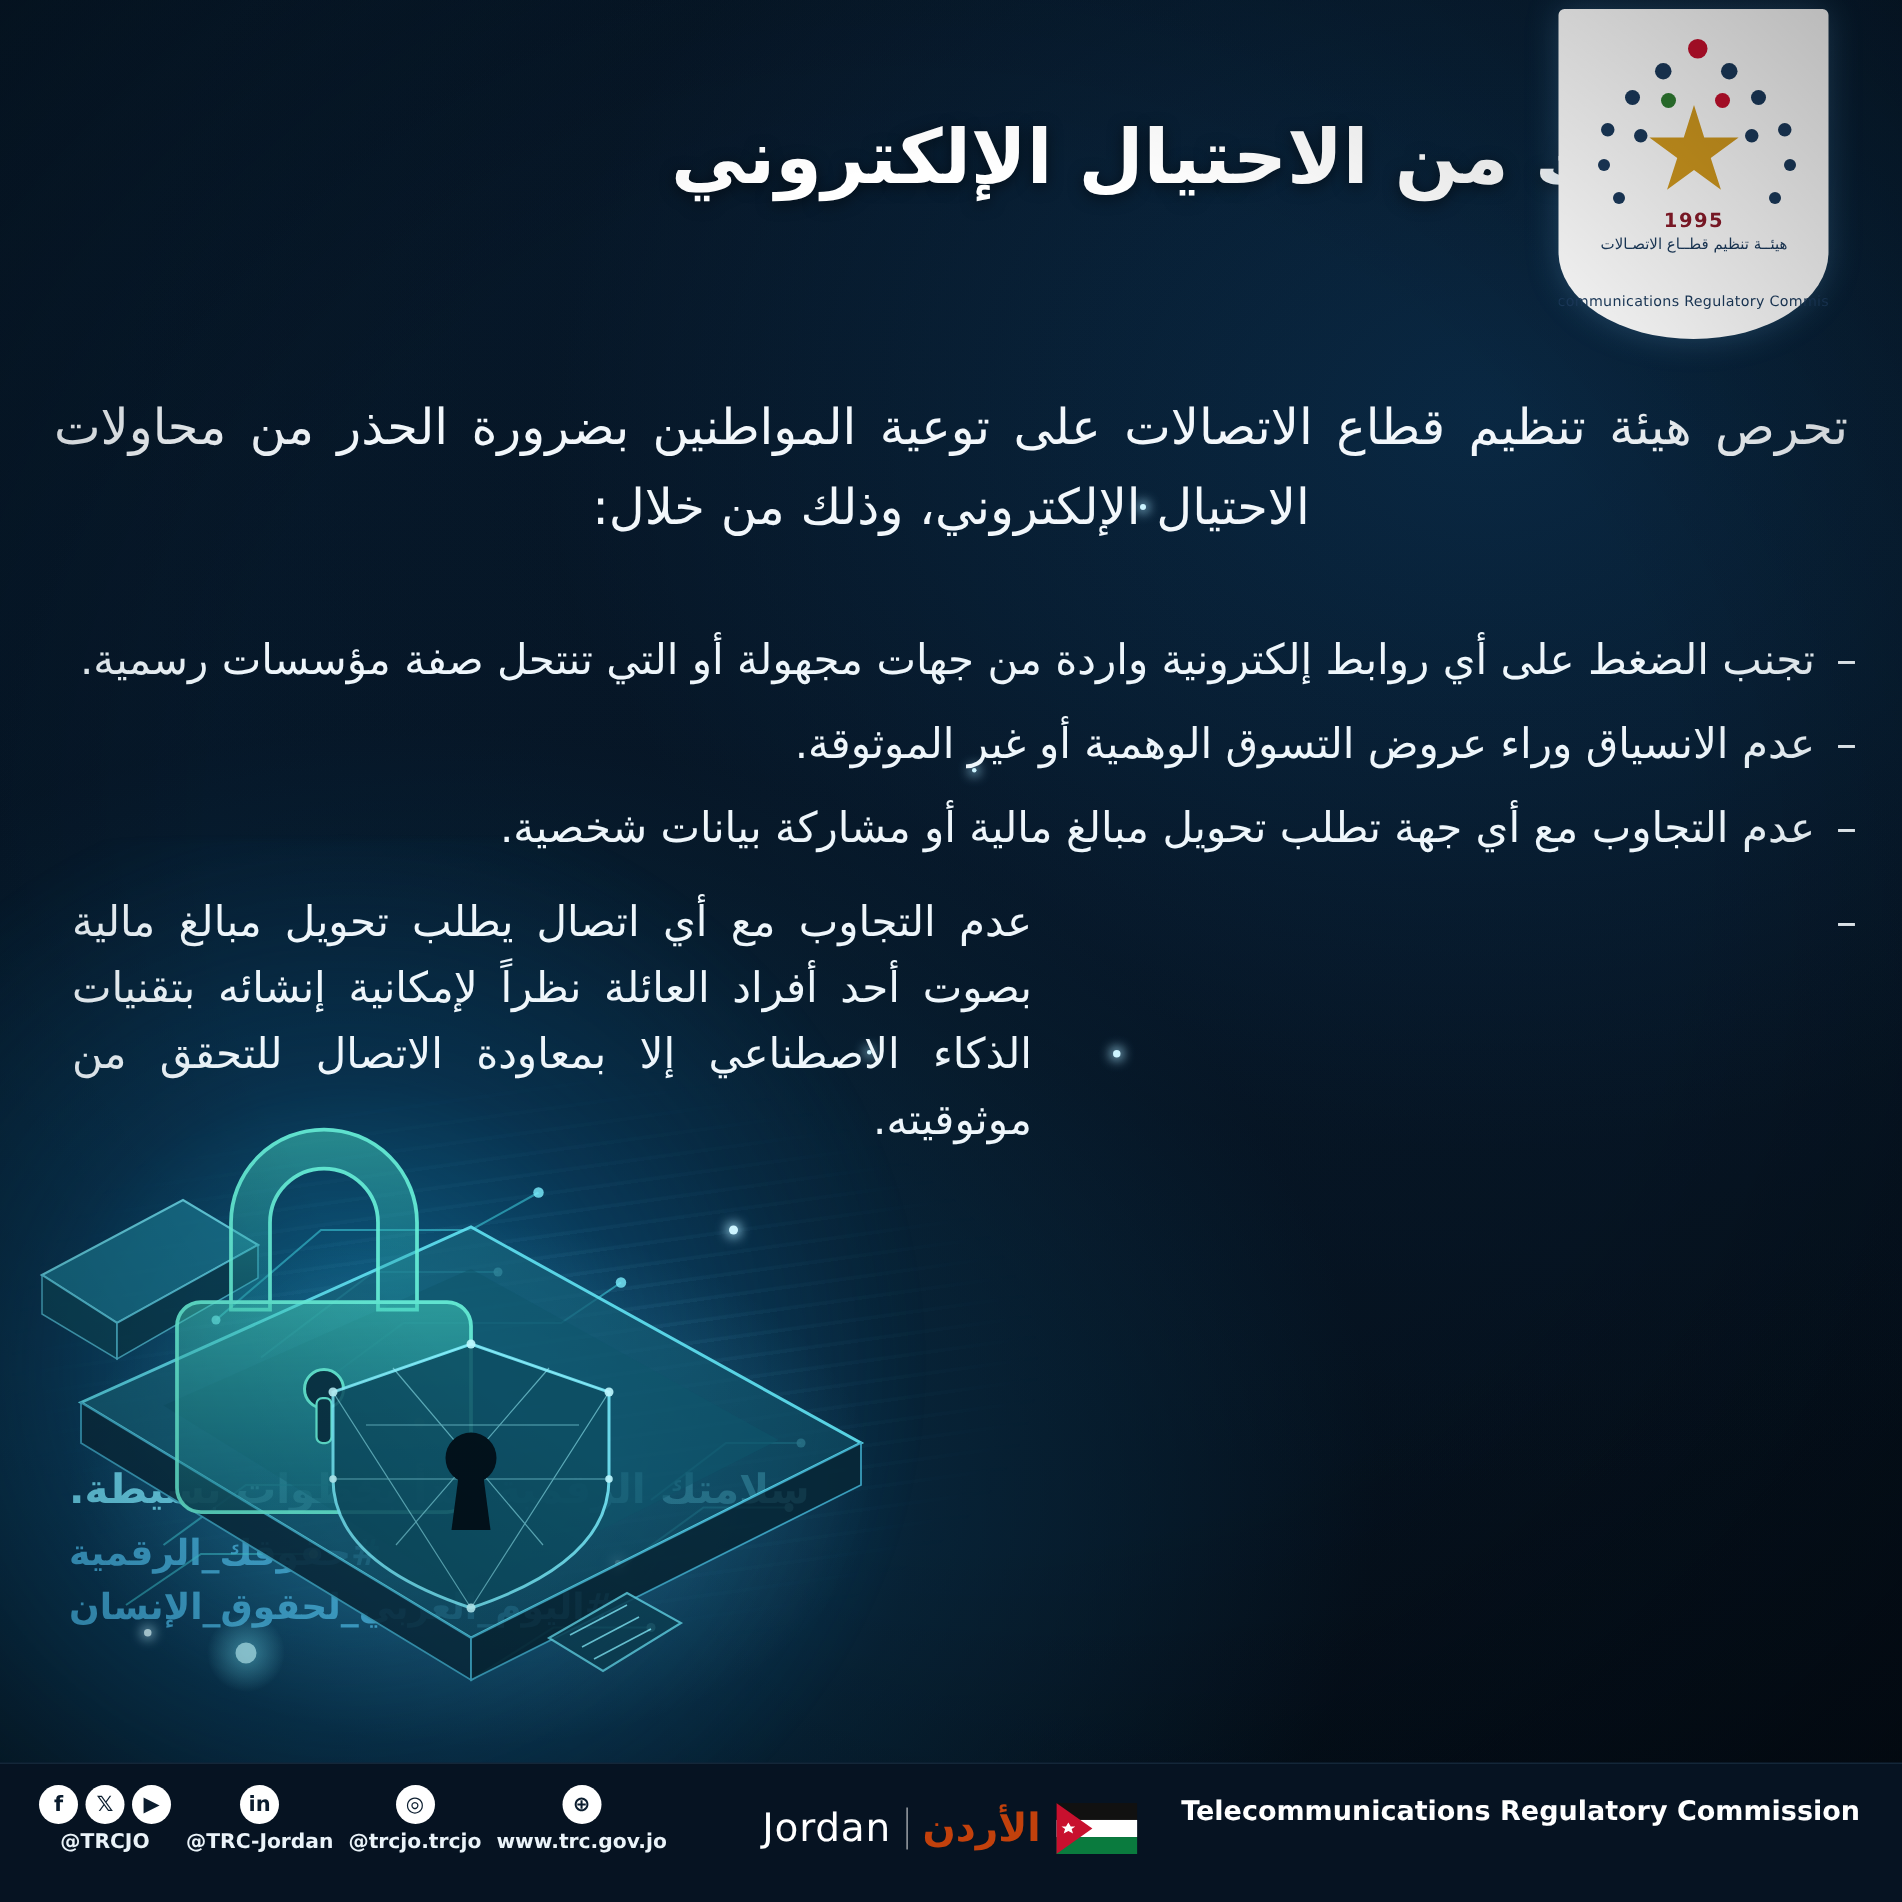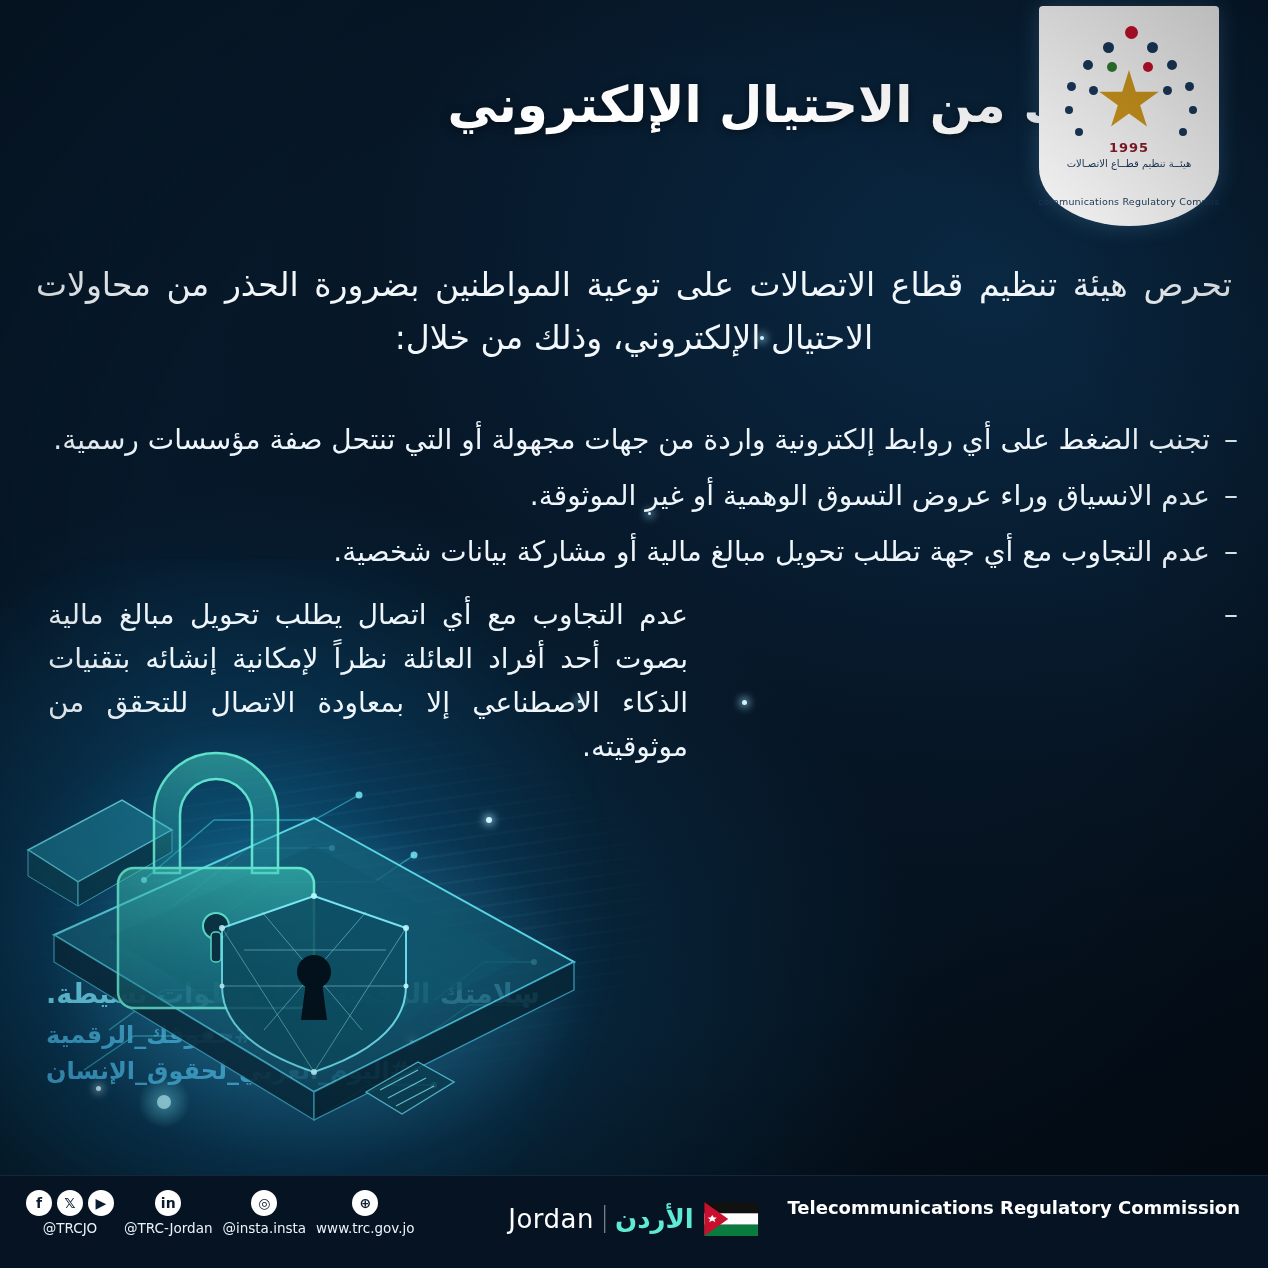--- a/index.html
+++ b/index.html
@@ -265,21 +265,21 @@
     align-items: center;
     justify-content: center;
     font-size: 14px;
     font-weight: bold;
     line-height: 1;
   }
   .soc-label {
     font-size: 13.5px;
     color: #eaf3f9;
     white-space: nowrap;
-    font-weight: normal;
+    font-weight: bold;
     direction: ltr;
   }
   .jordan-mark {
     position: absolute;
     left: 50%;
     transform: translateX(-50%);
     top: 26px;
     display: flex;
     align-items: center;
     gap: 10px;
@@ -290,21 +290,21 @@
     color: #ffffff;
     letter-spacing: 0.5px;
   }
   .jordan-sep {
     width: 1px;
     height: 28px;
     background: rgba(255,255,255,0.6);
   }
   .jordan-ar {
     font-size: 26px;
-    color: #5eead4;
+    color: #c2410c;
     font-weight: bold;
   }
   .flag {
     width: 54px;
     height: 34px;
     position: relative;
     margin-right: 2px;
   }
   .trc-foot {
     position: absolute;
@@ -526,21 +526,21 @@
         <div class="soc-icons">
           <span class="sicon">in</span>
         </div>
         <span class="soc-label">@TRC-Jordan</span>
       </div>
 
       <div class="soc-group">
         <div class="soc-icons">
           <span class="sicon">◎</span>
         </div>
-        <span class="soc-label">@insta.insta</span>
+        <span class="soc-label">@trcjo.trcjo</span>
       </div>
 
       <div class="soc-group">
         <div class="soc-icons">
           <span class="sicon">⊕</span>
         </div>
         <span class="soc-label">www.trc.gov.jo</span>
       </div>
 
     </div>

